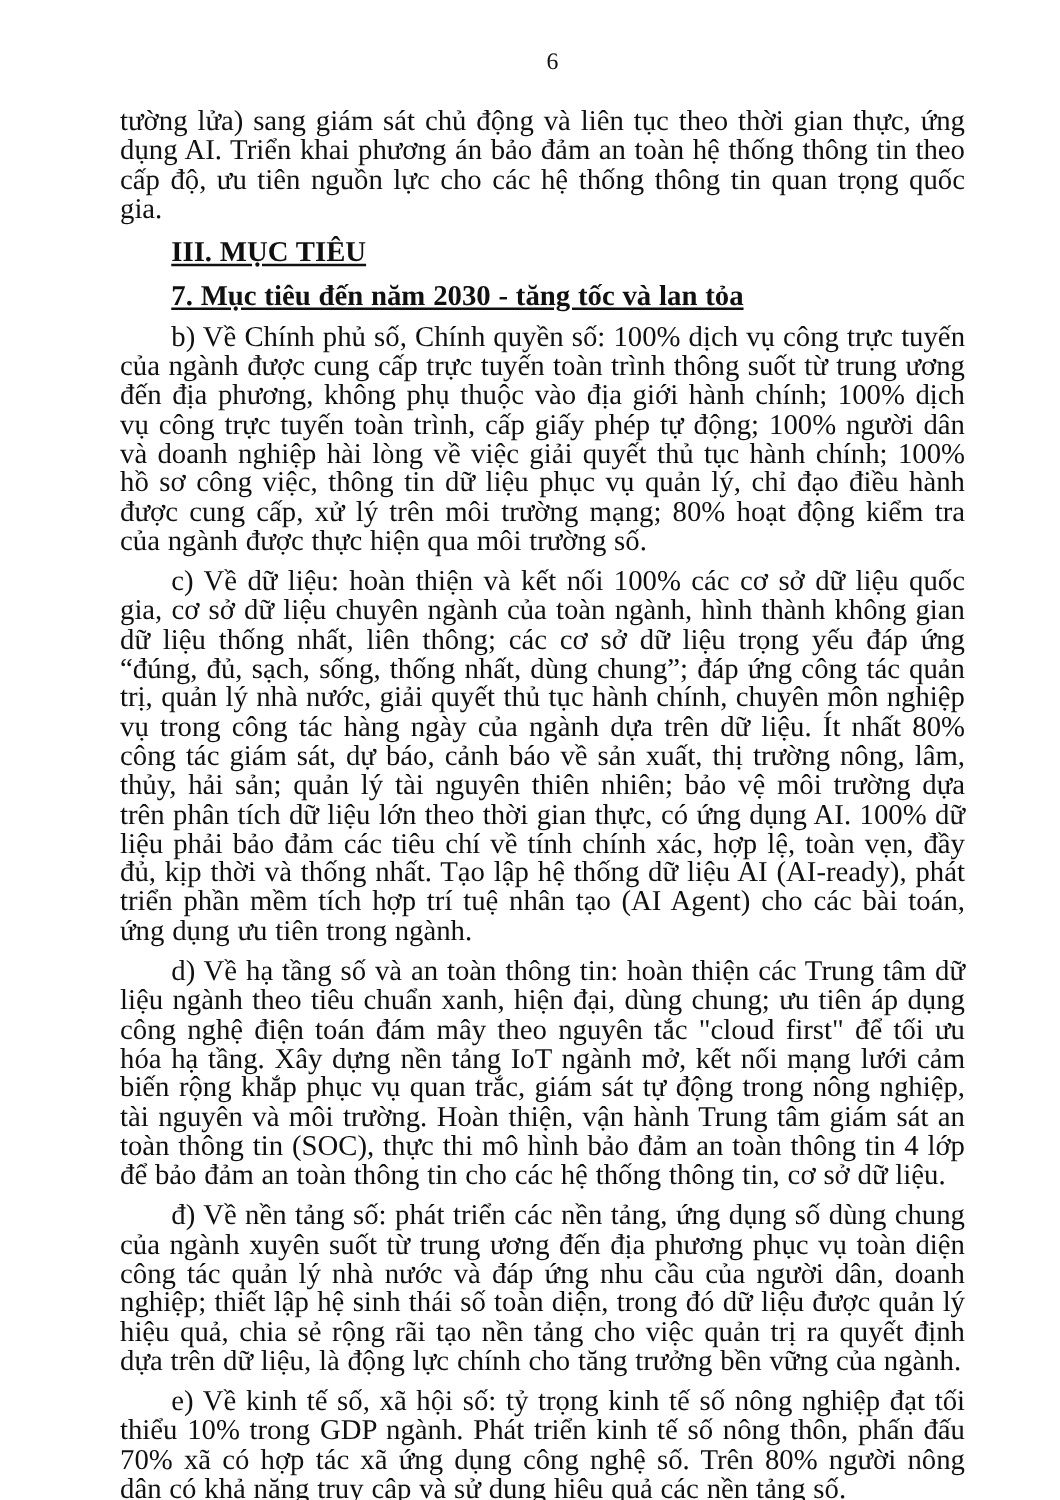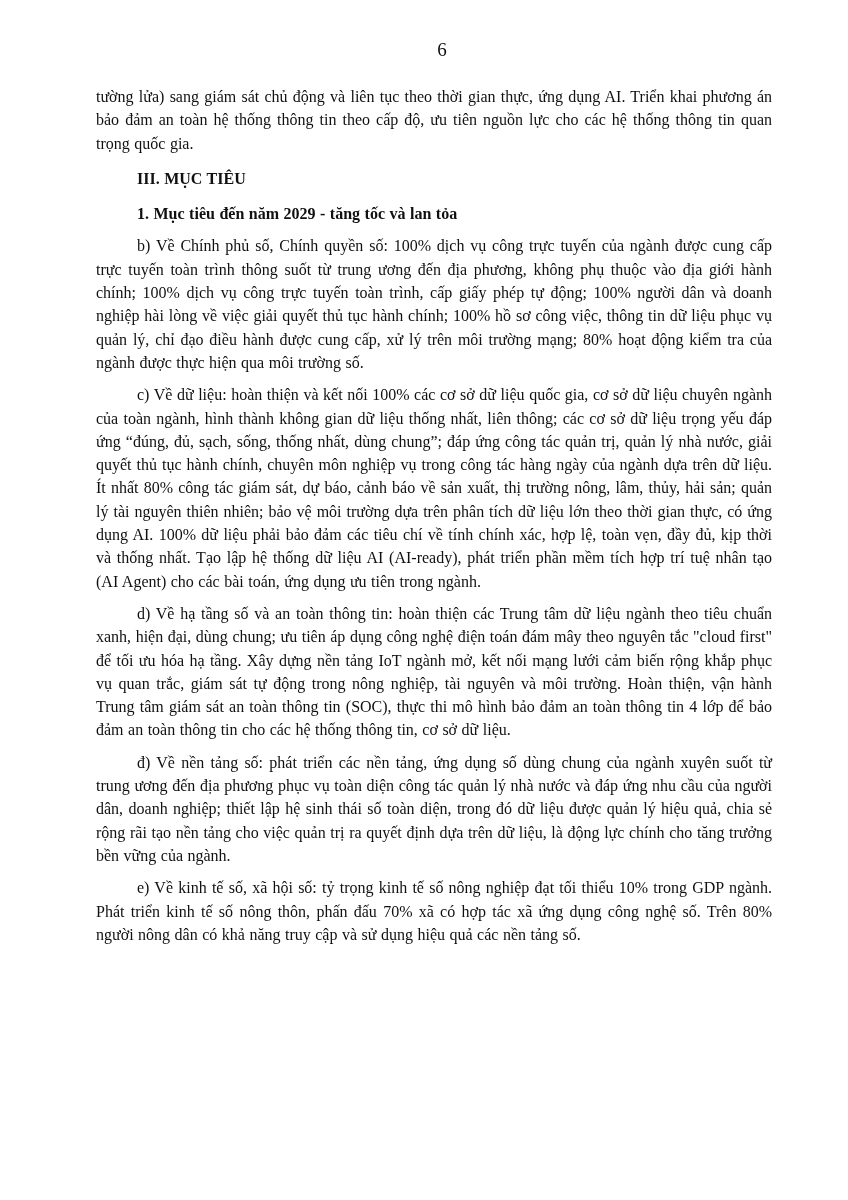--- a/index.html
+++ b/index.html
@@ -21,48 +21,49 @@
     padding: 38px 60px 20px 96px;
     background: #ffffff;
   }
   .page-number {
     text-align: center;
     font-size: 19px;
     line-height: 23px;
     margin: 0 0 24px 0;
   }
   .para {
-    font-size: 16px;
+    font-size: 23px;
     line-height: 23.3px;
     text-align: justify;
     text-indent: 41px;
     margin: 9px 16px 0 0;
     word-spacing: 0.5px;
   }
   .para.no-indent {
     text-indent: 0;
     margin-top: 0;
   }
   .heading {
     font-weight: bold;
     text-align: left;
     margin-top: 12px;
+    text-decoration: underline;
   }
 </style>
 </head>
 <body>
 
 <div class="page">
   <div class="page-number">6</div>
 
   <p class="para no-indent">tường lửa) sang giám sát chủ động và liên tục theo thời gian thực, ứng dụng AI. Triển khai phương án bảo đảm an toàn hệ thống thông tin theo cấp độ, ưu tiên nguồn lực cho các hệ thống thông tin quan trọng quốc gia.</p>
 
   <p class="para heading">III. MỤC TIÊU</p>
 
-  <p class="para heading">1. Mục tiêu đến năm 2029 - tăng tốc và lan tỏa</p>
+  <p class="para heading">7. Mục tiêu đến năm 2030 - tăng tốc và lan tỏa</p>
 
 
   <p class="para">b) Về Chính phủ số, Chính quyền số: 100% dịch vụ công trực tuyến của ngành được cung cấp trực tuyến toàn trình thông suốt từ trung ương đến địa phương, không phụ thuộc vào địa giới hành chính; 100% dịch vụ công trực tuyến toàn trình, cấp giấy phép tự động; 100% người dân và doanh nghiệp hài lòng về việc giải quyết thủ tục hành chính; 100% hồ sơ công việc, thông tin dữ liệu phục vụ quản lý, chỉ đạo điều hành được cung cấp, xử lý trên môi trường mạng; 80% hoạt động kiểm tra của ngành được thực hiện qua môi trường số.</p>
 
   <p class="para">c) Về dữ liệu: hoàn thiện và kết nối 100% các cơ sở dữ liệu quốc gia, cơ sở dữ liệu chuyên ngành của toàn ngành, hình thành không gian dữ liệu thống nhất, liên thông; các cơ sở dữ liệu trọng yếu đáp ứng “đúng, đủ, sạch, sống, thống nhất, dùng chung”; đáp ứng công tác quản trị, quản lý nhà nước, giải quyết thủ tục hành chính, chuyên môn nghiệp vụ trong công tác hàng ngày của ngành dựa trên dữ liệu. Ít nhất 80% công tác giám sát, dự báo, cảnh báo về sản xuất, thị trường nông, lâm, thủy, hải sản; quản lý tài nguyên thiên nhiên; bảo vệ môi trường dựa trên phân tích dữ liệu lớn theo thời gian thực, có ứng dụng AI. 100% dữ liệu phải bảo đảm các tiêu chí về tính chính xác, hợp lệ, toàn vẹn, đầy đủ, kịp thời và thống nhất. Tạo lập hệ thống dữ liệu AI (AI-ready), phát triển phần mềm tích hợp trí tuệ nhân tạo (AI Agent) cho các bài toán, ứng dụng ưu tiên trong ngành.</p>
 
   <p class="para">d) Về hạ tầng số và an toàn thông tin: hoàn thiện các Trung tâm dữ liệu ngành theo tiêu chuẩn xanh, hiện đại, dùng chung; ưu tiên áp dụng công nghệ điện toán đám mây theo nguyên tắc "cloud first" để tối ưu hóa hạ tầng. Xây dựng nền tảng IoT ngành mở, kết nối mạng lưới cảm biến rộng khắp phục vụ quan trắc, giám sát tự động trong nông nghiệp, tài nguyên và môi trường. Hoàn thiện, vận hành Trung tâm giám sát an toàn thông tin (SOC), thực thi mô hình bảo đảm an toàn thông tin 4 lớp để bảo đảm an toàn thông tin cho các hệ thống thông tin, cơ sở dữ liệu.</p>
 
   <p class="para">đ) Về nền tảng số: phát triển các nền tảng, ứng dụng số dùng chung của ngành xuyên suốt từ trung ương đến địa phương phục vụ toàn diện công tác quản lý nhà nước và đáp ứng nhu cầu của người dân, doanh nghiệp; thiết lập hệ sinh thái số toàn diện, trong đó dữ liệu được quản lý hiệu quả, chia sẻ rộng rãi tạo nền tảng cho việc quản trị ra quyết định dựa trên dữ liệu, là động lực chính cho tăng trưởng bền vững của ngành.</p>
 

